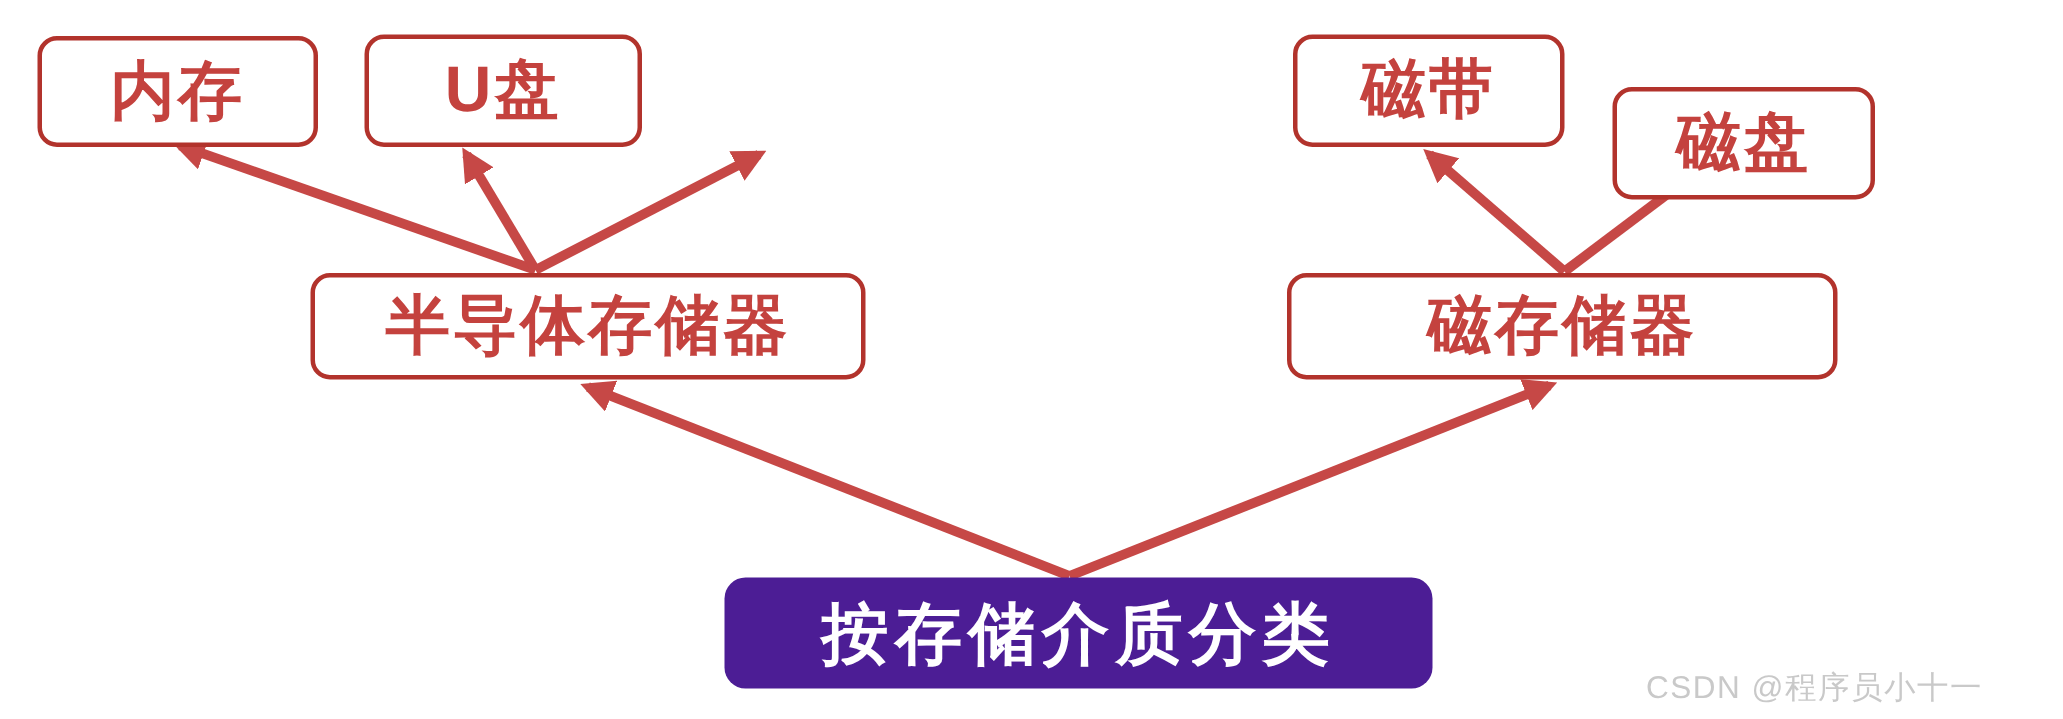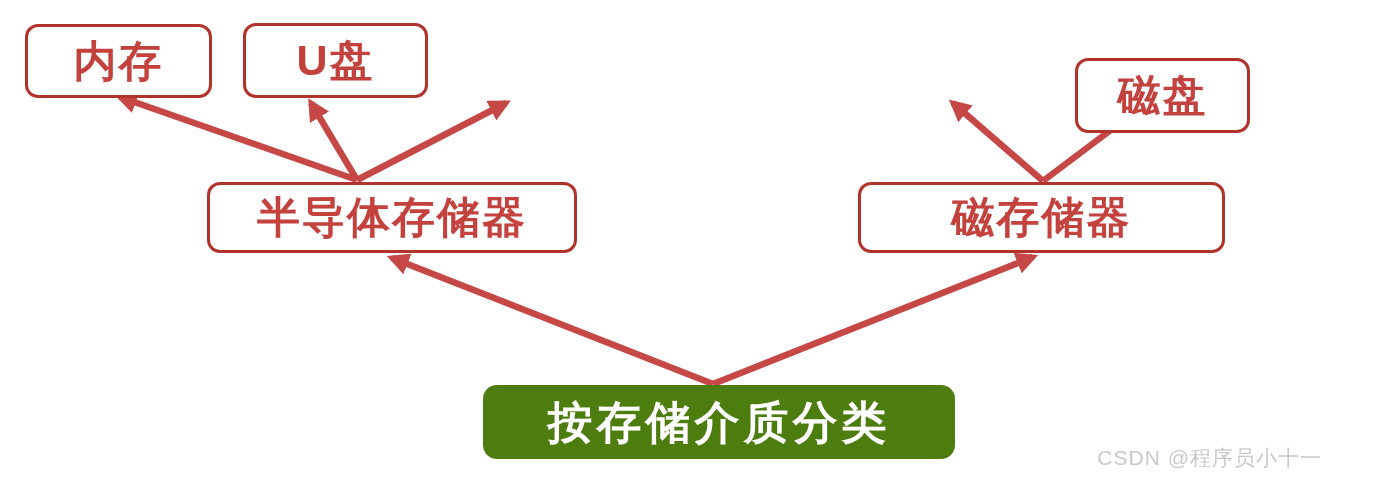--- a/index.html
+++ b/index.html
@@ -33,21 +33,21 @@
     border: 3px solid #b2332c;
     border-radius: 13px;
     color: #c4423e;
     font-weight: bold;
     font-size: 43px;
     letter-spacing: 2px;
     white-space: nowrap;
     line-height: 1;
   }
   .node.root {
-    background: #4d7c0f;
+    background: #4c1d95;
     border: none;
     border-radius: 14px;
     color: #ffffff;
     font-size: 45px;
     letter-spacing: 4px;
   }
   .watermark {
     position: absolute;
     right: 6px;
     bottom: 7px;
@@ -78,20 +78,21 @@
 
     <line x1="713" y1="384" x2="392" y2="258" stroke="#c64846" stroke-width="6.5" marker-end="url(#ah)"></line>
     <line x1="713" y1="384" x2="1033" y2="257" stroke="#c64846" stroke-width="6.5" marker-end="url(#ah)"></line>
   </svg>
 
   <div class="node" style="left:25px; top:24px; width:187px; height:74px;">内存</div>
 
   <div class="node" style="left:243px; top:23px; width:185px; height:75px;">U盘</div>
 
 
+  <div class="node" style="left:862px; top:23px; width:181px; height:75px;">磁带</div>
 
   <div class="node" style="left:1075px; top:22px; width:175px; height:75px;margin-top:36px;">磁盘</div>
 
   <div class="node" style="left:207px; top:182px; width:370px; height:71px;">半导体存储器</div>
 
   <div class="node" style="left:858px; top:182px; width:367px; height:71px;text-align:right;">磁存储器</div>
 
   <div class="node root" style="left:483px; top:385px; width:472px; height:74px;">按存储介质分类</div>
 
   <div class="watermark">CSDN @程序员小十一</div>

